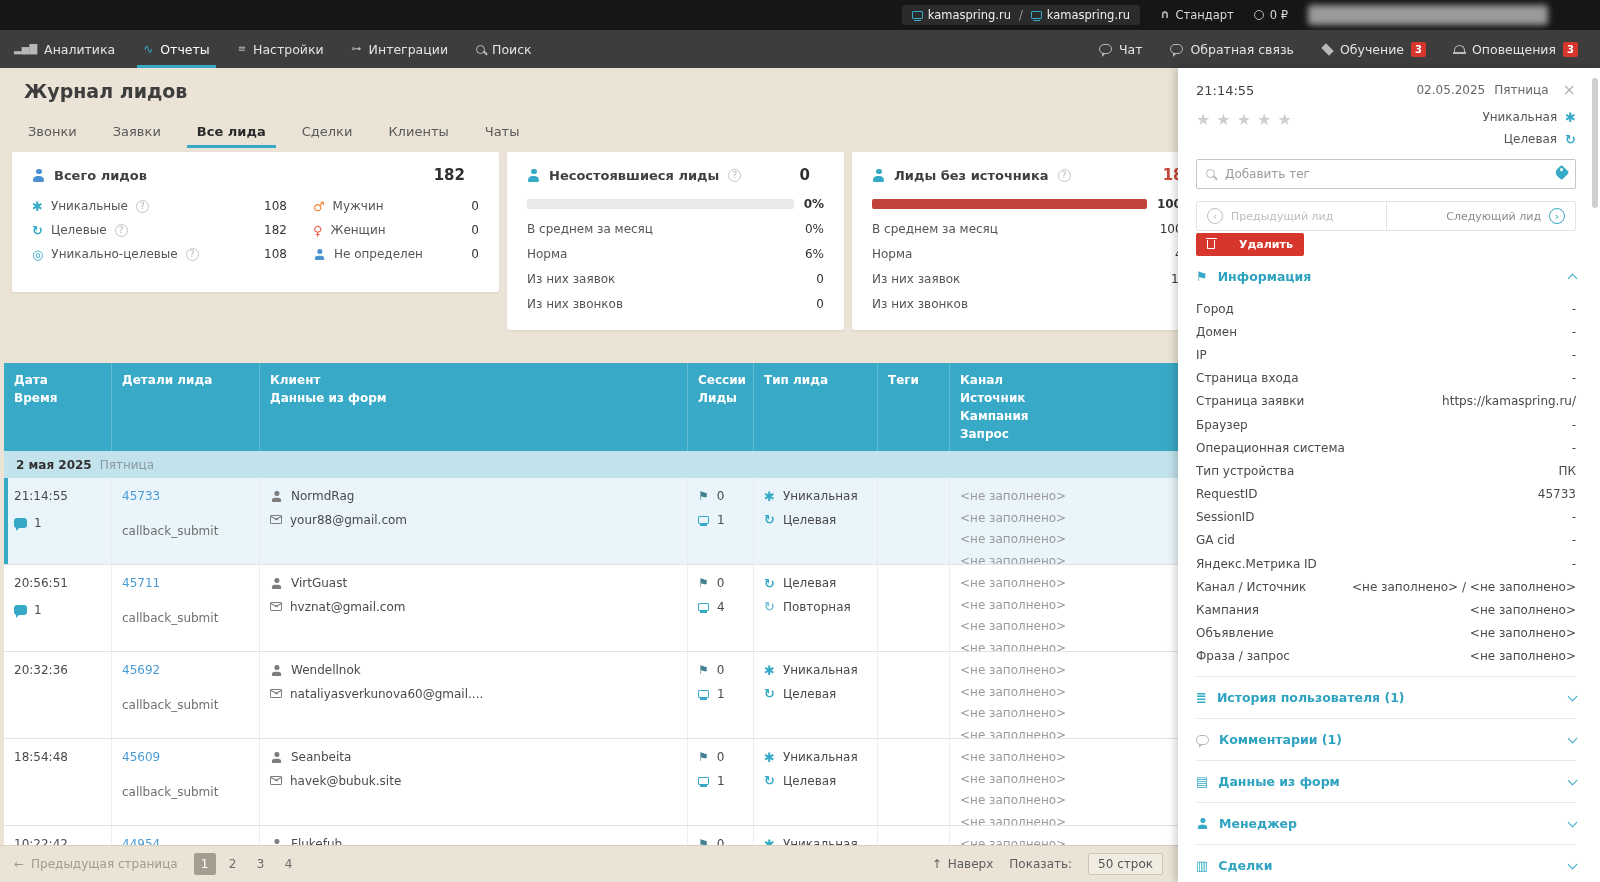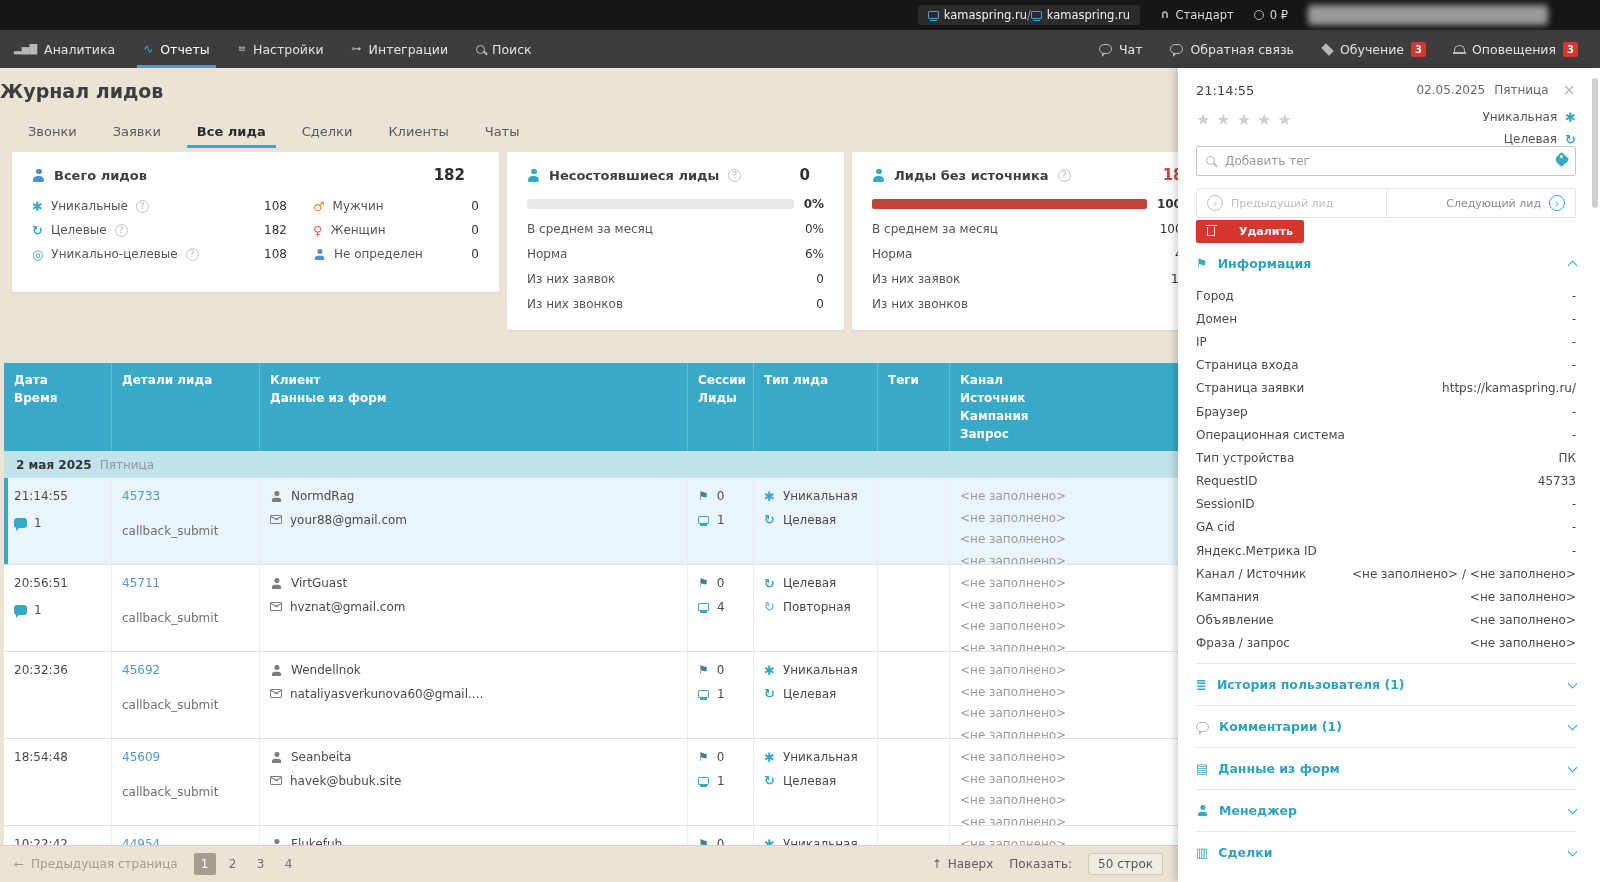--- a/index.html
+++ b/index.html
@@ -2,21 +2,21 @@
 <html><head>
 <meta charset="utf-8">
 <style>
 *{margin:0;padding:0;box-sizing:border-box}
 html,body{width:1600px;height:882px}
 body{position:relative;overflow:hidden;font-family:"DejaVu Sans","Liberation Sans",sans-serif;font-size:12px;color:#4a4a4a;background:#eae3d6}
 .glyph{line-height:1;display:inline-block}
 
 
 .topbar{position:absolute;top:0;left:0;right:0;height:30px;background:#161616;display:flex;align-items:center;justify-content:flex-end;gap:20px;padding-right:52px;color:#d9d9d9;font-size:11.5px}
-.site-group{display:flex;align-items:center;background:#2b2b2b;border-radius:3px;padding:3px 10px}
+.site-group{display:flex;align-items:center;gap:8px;background:#2b2b2b;border-radius:3px;padding:3px 10px}
 .site-item{display:flex;align-items:center;gap:5px;color:#f0f0f0;cursor:pointer}
 .slash{color:#9a9a9a}
 .top-item{display:flex;align-items:center;gap:6px;cursor:pointer}
 .ic-screen{position:relative;width:11px;height:8px;border:1.5px solid currentColor;border-radius:1px;display:inline-block}
 .ic-screen::after{content:"";position:absolute;left:1px;right:1px;bottom:-3px;height:1.5px;background:currentColor}
 .teal{color:#35a9c6}
 .ic-coin{width:10px;height:10px;border:1.5px solid #b5b5b5;border-radius:50%;display:inline-block}
 .blurred{width:240px;height:20px;border-radius:3px;background:#9a9a9a;filter:blur(3px)}
 
 
@@ -32,21 +32,21 @@
 .ic-search{position:relative;width:9px;height:9px;border:1.5px solid currentColor;border-radius:50%;display:inline-block;color:#b9b9b9}
 .ic-search::after{content:"";position:absolute;width:5px;height:1.5px;background:currentColor;transform:rotate(45deg);right:-4px;bottom:-1px}
 .ic-bubble{position:relative;width:13px;height:10px;border:1.5px solid currentColor;border-radius:6px;display:inline-block;color:#b9b9b9}
 .ic-bubble::after{content:"";position:absolute;left:2px;bottom:-4px;border-style:solid;border-width:4px 4px 0 0;border-color:currentColor transparent transparent transparent}
 .ic-cap{width:11px;height:11px;background:#b9b9b9;transform:rotate(45deg) scale(1,.6);display:inline-block}
 .ic-bell{position:relative;width:11px;height:9px;border:1.5px solid #b9b9b9;border-radius:6px 6px 0 0;border-bottom:none;display:inline-block}
 .ic-bell::after{content:"";position:absolute;left:-2px;right:-2px;bottom:0;height:1.5px;background:#b9b9b9}
 
 
 .main{position:absolute;top:68px;left:0;right:0;bottom:0;background:#eae3d6}
-.page-title{position:absolute;top:12px;left:0;font-size:19px;font-weight:bold;color:#3d3d3d}
+.page-title{position:absolute;top:12px;left:24px;font-size:19px;font-weight:bold;color:#3d3d3d}
 .tabs-row{position:absolute;top:46px;left:0;right:0;height:34px}
 .tabs{display:flex;gap:36px;padding-left:28px;align-items:flex-end;height:34px}
 .tab{font-size:13px;color:#5a5a5a;padding-bottom:9px;cursor:pointer;position:relative;white-space:nowrap}
 .tab.active{color:#2b2b2b;font-weight:bold}
 .tab.active::after{content:"";position:absolute;left:-10px;right:-10px;bottom:0;height:3px;background:#35a9c6}
 .toolbar{position:absolute;right:437px;top:46px;height:34px;display:flex;align-items:center;gap:18px;font-size:11px;color:#5f5f5f}
 .tool{display:flex;align-items:center;gap:5px;cursor:pointer;white-space:nowrap}
 .dl-box{width:13px;height:13px;background:#555;color:#fff;border-radius:2px;font-size:9px;display:inline-flex;align-items:center;justify-content:center}
 .bars-glyph{font-size:8px;color:#8a8a8a;letter-spacing:1px}
 .sort-glyph{font-size:11px;color:#8a8a8a}
@@ -127,21 +127,21 @@
 .panel{position:absolute;top:68px;left:1178px;width:422px;height:814px;background:#fff;box-shadow:-3px 0 8px rgba(0,0,0,.18);padding:14px 24px 0 18px;z-index:10}
 .p-scroll{position:absolute;right:2px;top:10px;width:6px;height:130px;background:#cfcfcf;border-radius:3px}
 .p-head{display:flex;align-items:center;font-size:13px;color:#444}
 .p-date{margin-left:auto;font-size:12px;color:#666;display:flex;gap:9px}
 .p-close{margin-left:14px;color:#b5b5b5;font-size:16px;cursor:pointer;line-height:1}
 .p-meta{display:flex;margin-top:12px;align-items:flex-start}
 .stars{display:flex;gap:6px;font-size:16px;color:#cfcfcf}
 .star{cursor:pointer}
 .p-badges{margin-left:auto;display:flex;flex-direction:column;gap:8px;align-items:flex-end;font-size:12px;color:#555}
 .p-badge{display:flex;align-items:center;gap:8px}
-.tag-wrap{position:relative}
+.tag-wrap{margin-top:13px;position:relative}
 .tag-wrap input{width:100%;height:30px;border:1px solid #c6c6c6;border-radius:2px;padding:0 32px 0 28px;font-size:12px;font-family:inherit;color:#444;outline:none}
 .tag-wrap input::placeholder{color:#9a9a9a}
 .tag-search{position:absolute;left:10px;top:10px}
 .tag-btn{position:absolute;right:9px;top:8px;color:#35a9c6;cursor:pointer}
 .ic-tag{width:11px;height:11px;background:currentColor;transform:rotate(45deg);border-radius:2px 2px 2px 5px;position:relative;display:inline-block}
 .ic-tag::after{content:"";position:absolute;left:2px;top:2px;width:3px;height:3px;border-radius:50%;background:#fff}
 .lead-nav{margin-top:12px;display:flex;border:1px solid #e4e4e4;height:30px;border-radius:2px}
 .lead-nav .half{flex:1;display:flex;align-items:center;gap:8px;padding:0 10px;font-size:11px;cursor:pointer}
 .half.prevh{color:#bdbdbd;border-right:1px solid #e4e4e4}
 .half.nexth{color:#8b8b8b;justify-content:flex-end}

